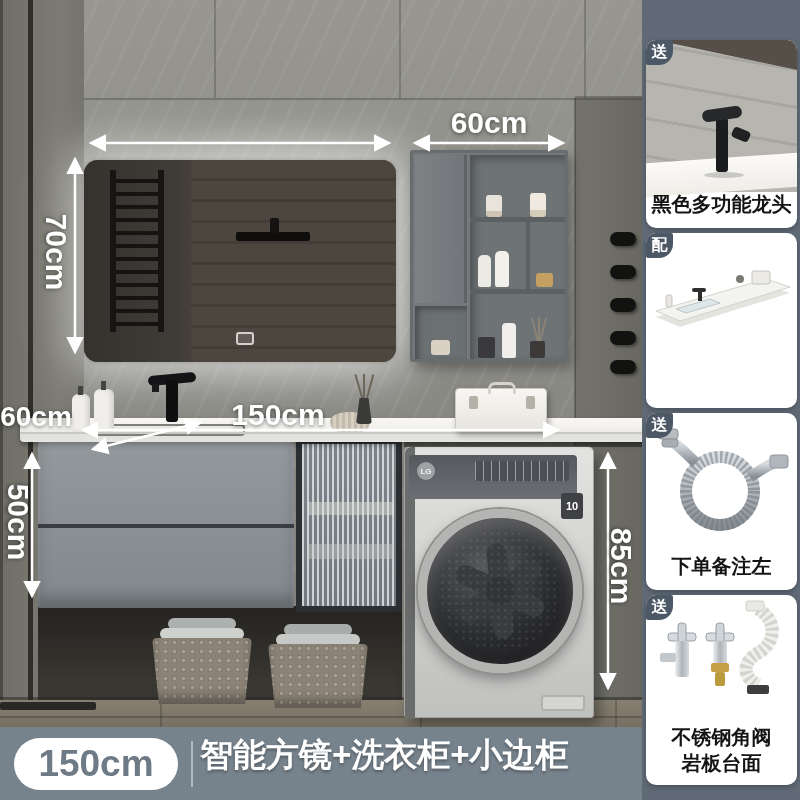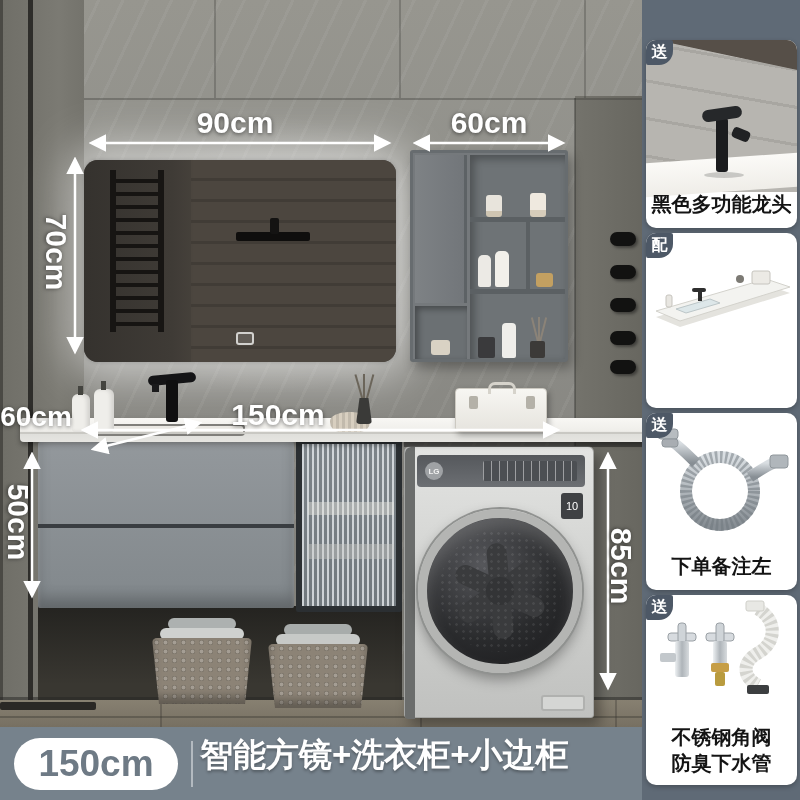--- a/index.html
+++ b/index.html
@@ -107,28 +107,28 @@
   .tw1b{left:168px;top:618px;width:68px;height:12px;background:#adb1b0;}
   .tw2a{left:276px;top:634px;width:84px;height:12px;background:#c7c9c7;}
   .tw2b{left:284px;top:624px;width:68px;height:12px;background:#a8acab;}
 
   
   .machine{left:404px;top:446px;width:190px;height:272px;border-radius:6px 6px 3px 3px;
         border:1px solid #a3a4a2;
         background:linear-gradient(180deg,#e3e4e2,#cdcecc 60%,#c0c1bf);
         box-shadow:6px 8px 14px rgba(0,0,0,.35);}
   .wm-side{left:0;top:0;width:10px;height:272px;background:#6b6d6c;border-radius:6px 0 0 3px;}
-  .wm-panel{left:12px;top:8px;width:168px;height:32px;border-radius:4px;
+  .wm-panel{left:4px;top:8px;width:168px;height:44px;border-radius:4px;
         background:linear-gradient(180deg,#55585c,#6c6f73);}
   .wm-lg{left:8px;top:7px;width:18px;height:18px;border-radius:50%;background:#9fa2a5;
         color:#f2f2f2;font-size:8px;font-weight:bold;display:flex;align-items:center;justify-content:center;position:absolute;}
   .wm-disp{left:66px;top:6px;width:94px;height:20px;background:#4c4f53;border-radius:2px;
         background-image:repeating-linear-gradient(90deg,rgba(255,255,255,.45) 0 1px,transparent 1px 8px);}
   .wm-badge10{right:10px;top:46px;width:22px;height:26px;background:#3f4144;border-radius:3px;
-        color:#fff;font-size:11px;font-weight:normal;display:flex;align-items:center;justify-content:center;}
+        color:#fff;font-size:11px;font-weight:bold;display:flex;align-items:center;justify-content:center;}
   .wm-door{left:13px;top:62px;width:164px;height:164px;border-radius:50%;
         background:radial-gradient(circle at 38% 32%,#56575b 0%,#2a2b2d 55%,#18181a 100%);
         border:9px solid #b4b5b3;
         box-shadow:0 0 0 2px #909290,inset 0 10px 16px rgba(255,255,255,.2),0 6px 14px rgba(0,0,0,.35);}
   .wm-door::after{content:'';position:absolute;inset:12px;border-radius:50%;
         background-image:radial-gradient(rgba(255,255,255,.08) 1px,transparent 1.6px);background-size:7px 7px;}
   .spoke{left:50%;top:50%;width:96px;height:20px;margin:-10px 0 0 -48px;background:#3a3b3d;border-radius:10px;}
   .sp1{transform:rotate(25deg);} .sp2{transform:rotate(145deg);} .sp3{transform:rotate(265deg);}
   .hub{left:50%;top:50%;width:28px;height:28px;margin:-14px 0 0 -14px;border-radius:50%;background:#333436;}
   .wm-hatch{left:136px;top:248px;width:44px;height:16px;border:2px solid #b0b1af;border-radius:3px;background:#d5d6d4;}
@@ -340,21 +340,20 @@
       <line x1="92" y1="143" x2="388" y2="143"></line>
       <line x1="416" y1="143" x2="562" y2="143"></line>
       <line x1="75" y1="160" x2="75" y2="351"></line>
       <line x1="84" y1="430" x2="557" y2="430"></line>
       <line x1="94" y1="449" x2="199" y2="423"></line>
       <line x1="32" y1="455" x2="32" y2="595"></line>
       <line x1="608" y1="455" x2="608" y2="687"></line>
     </g>
   </svg>
 
-  <div class="dim l90">90cm</div>
   <div class="dim l60t">60cm</div>
   <div class="dim rot l70">70cm</div>
   <div class="dim l150">150cm</div>
   <div class="dim l60d">60cm</div>
   <div class="dim rot l50">50cm</div>
   <div class="dim rot l85">85cm</div>
 
   <div id="strip">
 
     <div class="panel p1">
@@ -421,21 +420,21 @@
         <rect x="67" y="46" width="14" height="24" rx="3" fill="url(#chrome)"></rect>
         <rect x="65" y="68" width="18" height="9" rx="2" fill="#c69e46"></rect>
         <rect x="69" y="77" width="10" height="14" rx="2" fill="#b99b3e"></rect>
         <path d="M112 14 C 132 26, 130 48, 112 58 C 96 67, 96 82, 112 90" fill="none" stroke="#efefec" stroke-width="13"></path>
         <path d="M112 14 C 132 26, 130 48, 112 58 C 96 67, 96 82, 112 90" fill="none" stroke="#d4d4cf" stroke-width="13" stroke-dasharray="3 3"></path>
         <rect x="100" y="6" width="18" height="10" rx="2" fill="#e8e8e4" stroke="#cfcfc9"></rect>
         <rect x="101" y="90" width="22" height="9" rx="2" fill="#3c3e40"></rect>
       </svg>
       <div class="badge">送</div>
       <div class="caption cap4a">不锈钢角阀</div>
-      <div class="caption cap4b">防臭下水管</div>
+      <div class="caption cap4b">岩板台面</div>
     </div>
   </div>
 
   <div id="footer">
     <div class="pill">150cm</div>
     <div class="fdiv"></div>
     <div class="ftitle">智能方镜+洗衣柜+小边柜</div>
   </div>
 
 </div>

